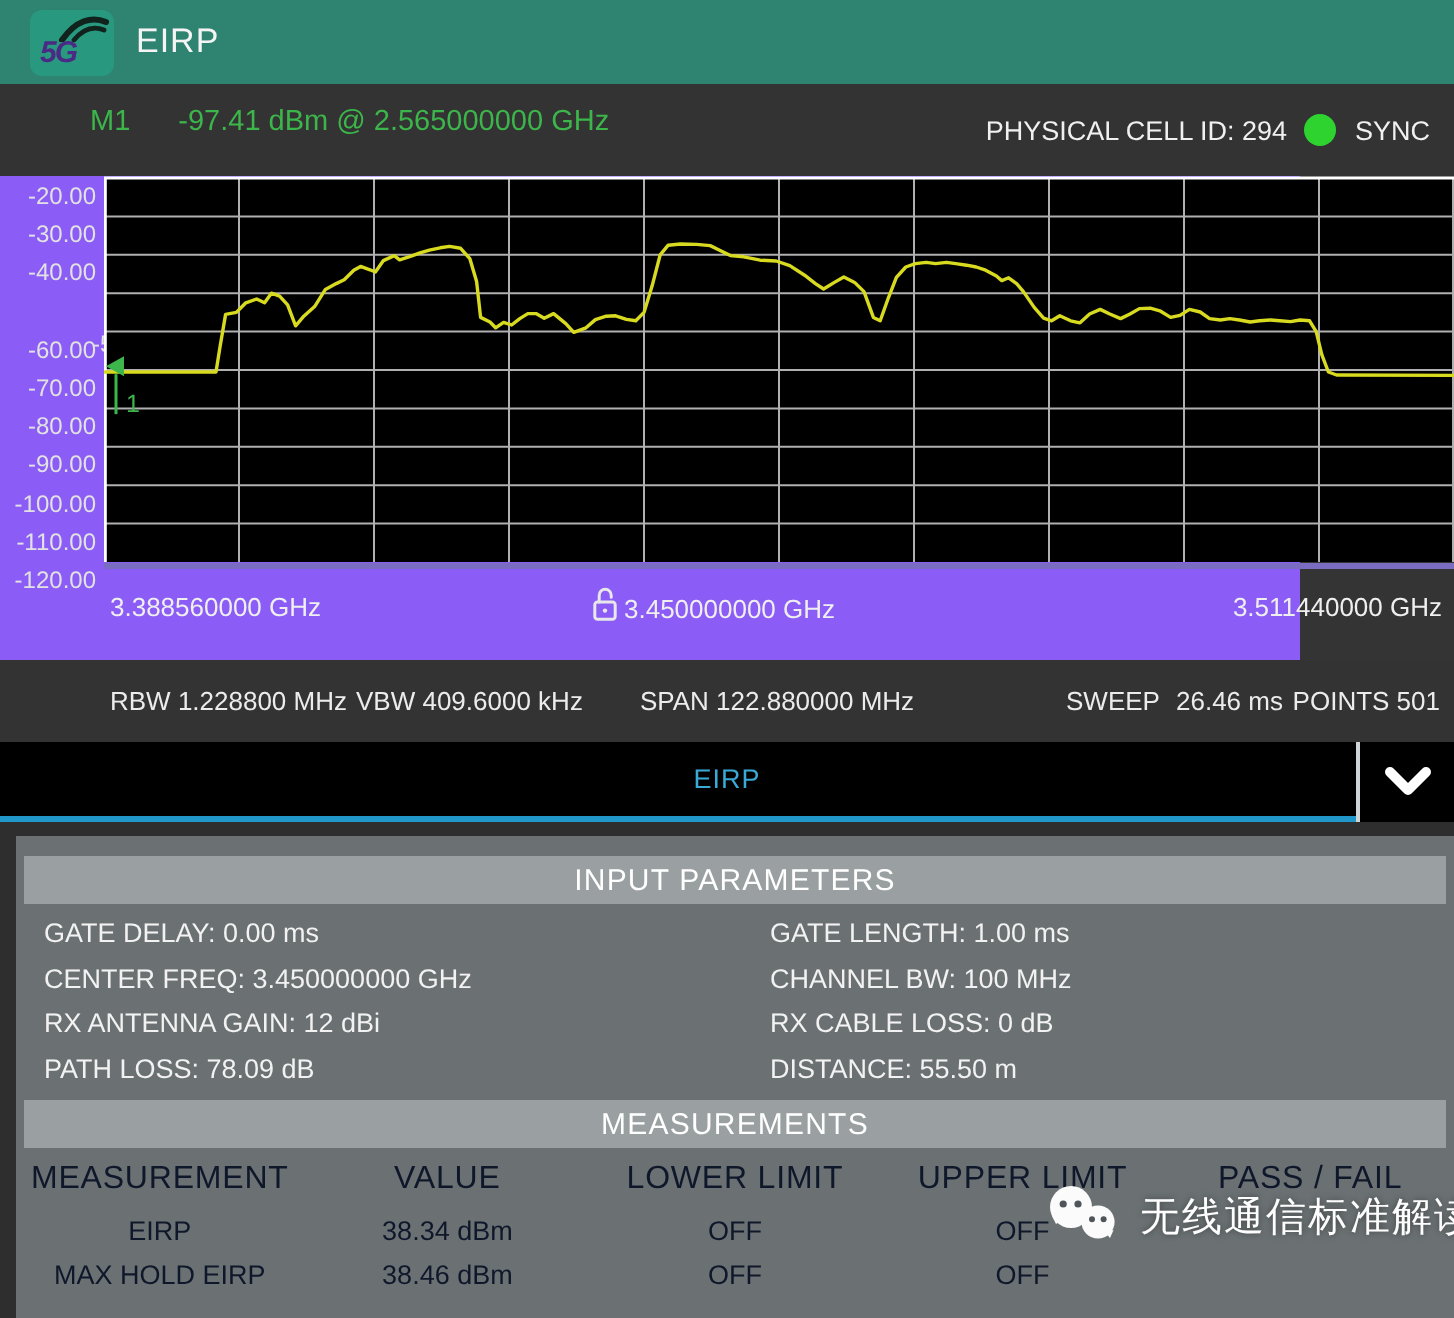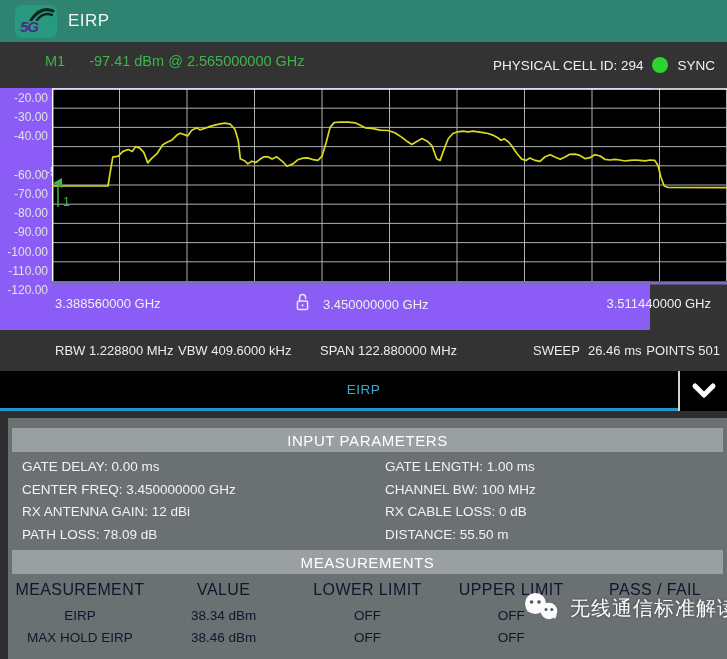--- a/index.html
+++ b/index.html
@@ -21,23 +21,23 @@
     color:#3cb54a;font-size:14.5px;font-weight:500;}
   .cell-info{position:absolute;right:12px;top:0;height:46px;display:flex;align-items:center;gap:9px;
     color:#f0f0f0;font-size:13.5px;}
   .sync-dot{width:16px;height:16px;border-radius:50%;background:#2fd32f;display:inline-block;}
   
   .chart-band{position:absolute;left:0;top:88px;width:650px;height:242px;background:#8b5cf6;}
   .ytick{position:absolute;left:0;width:48px;text-align:right;color:#e2e2e2;font-size:12px;height:14px;line-height:14px;}
   .plot-svg{position:absolute;left:52px;top:0;}
   .xaxis{position:absolute;left:0;top:205px;width:727px;height:22px;color:#efefef;font-size:13px;}
   .x-start{position:absolute;left:55px;top:3px;}
-  .x-center{position:absolute;left:295px;top:0px;display:flex;align-items:center;gap:13px;}
+  .x-center{position:absolute;left:295px;top:0px;display:flex;align-items:center;gap:2px;}
   .x-center span{padding-top:3px;}
-  .x-stop{position:absolute;right:16px;top:3px;}
+  .x-stop{position:absolute;right:6px;top:3px;}
   
   .status-row{position:absolute;left:0;top:330px;width:727px;height:41px;background:#333333;color:#ececec;font-size:13px;}
   .status-row span{position:absolute;top:13px;white-space:nowrap;}
   .st-rbw{left:55px;} .st-vbw{left:178px;} .st-span{left:320px;}
   .st-sweep{left:533px;} .st-sweepval{left:588px;} .st-points{right:7px;}
   
   .tab-bar{position:absolute;left:0;top:371px;width:727px;height:37px;background:#000;
     border-bottom:3px solid #2196c9;display:flex;align-items:center;justify-content:center;}
   .tab-label{color:#3aa9d6;font-size:13.5px;letter-spacing:0.5px;cursor:pointer;}
   .chevron-box{position:absolute;right:0;top:0;width:47px;height:40px;background:#000;

